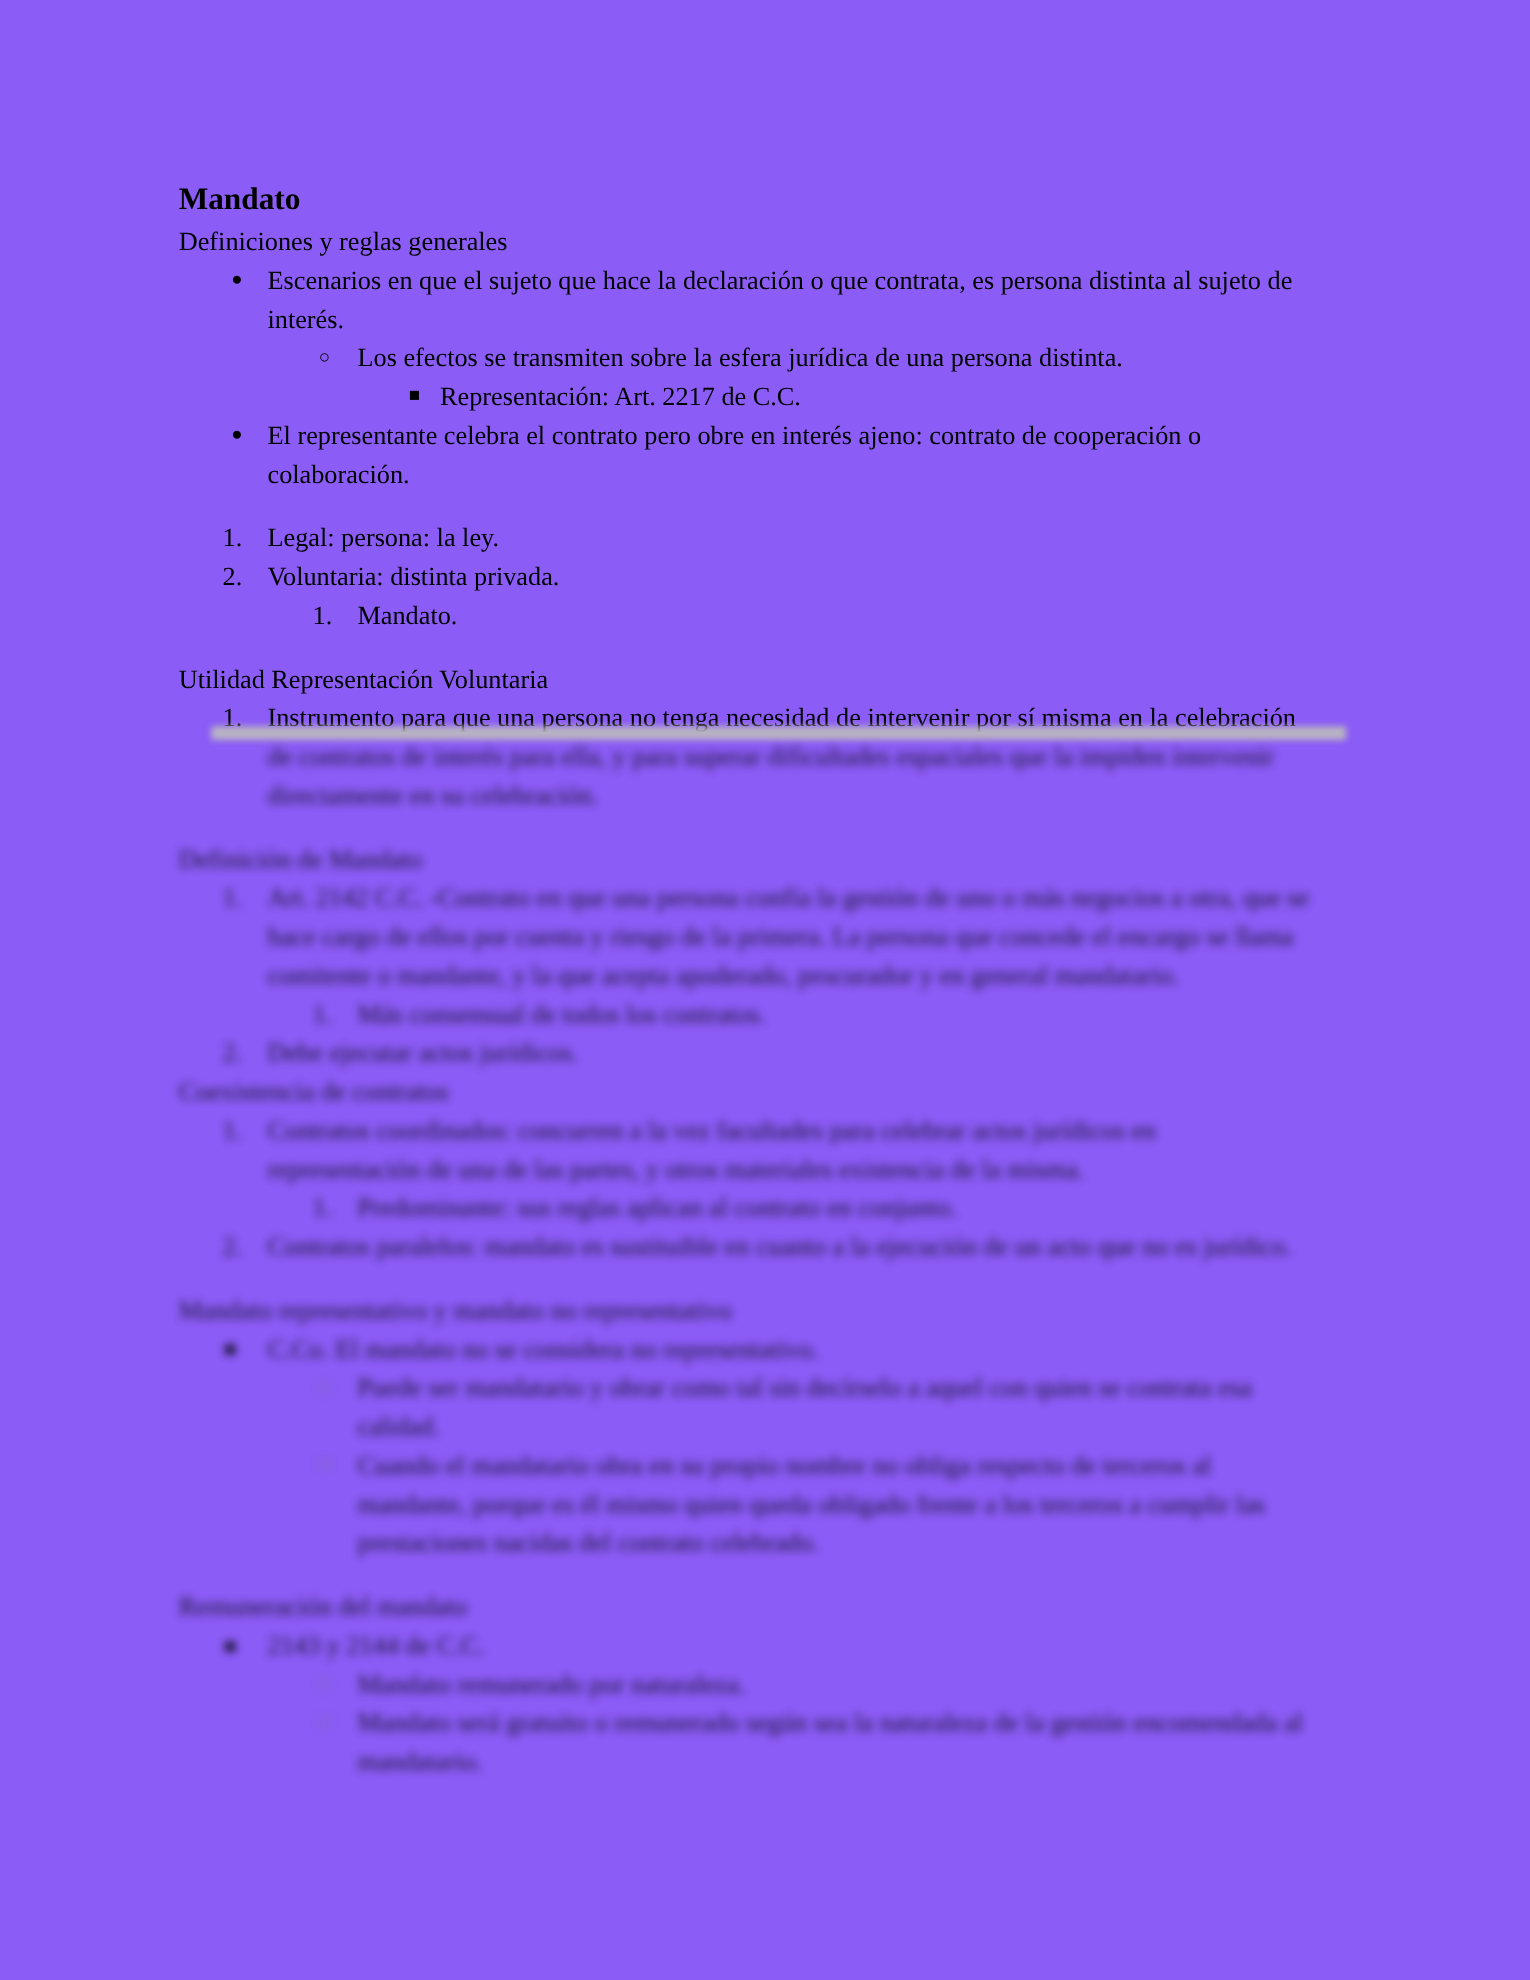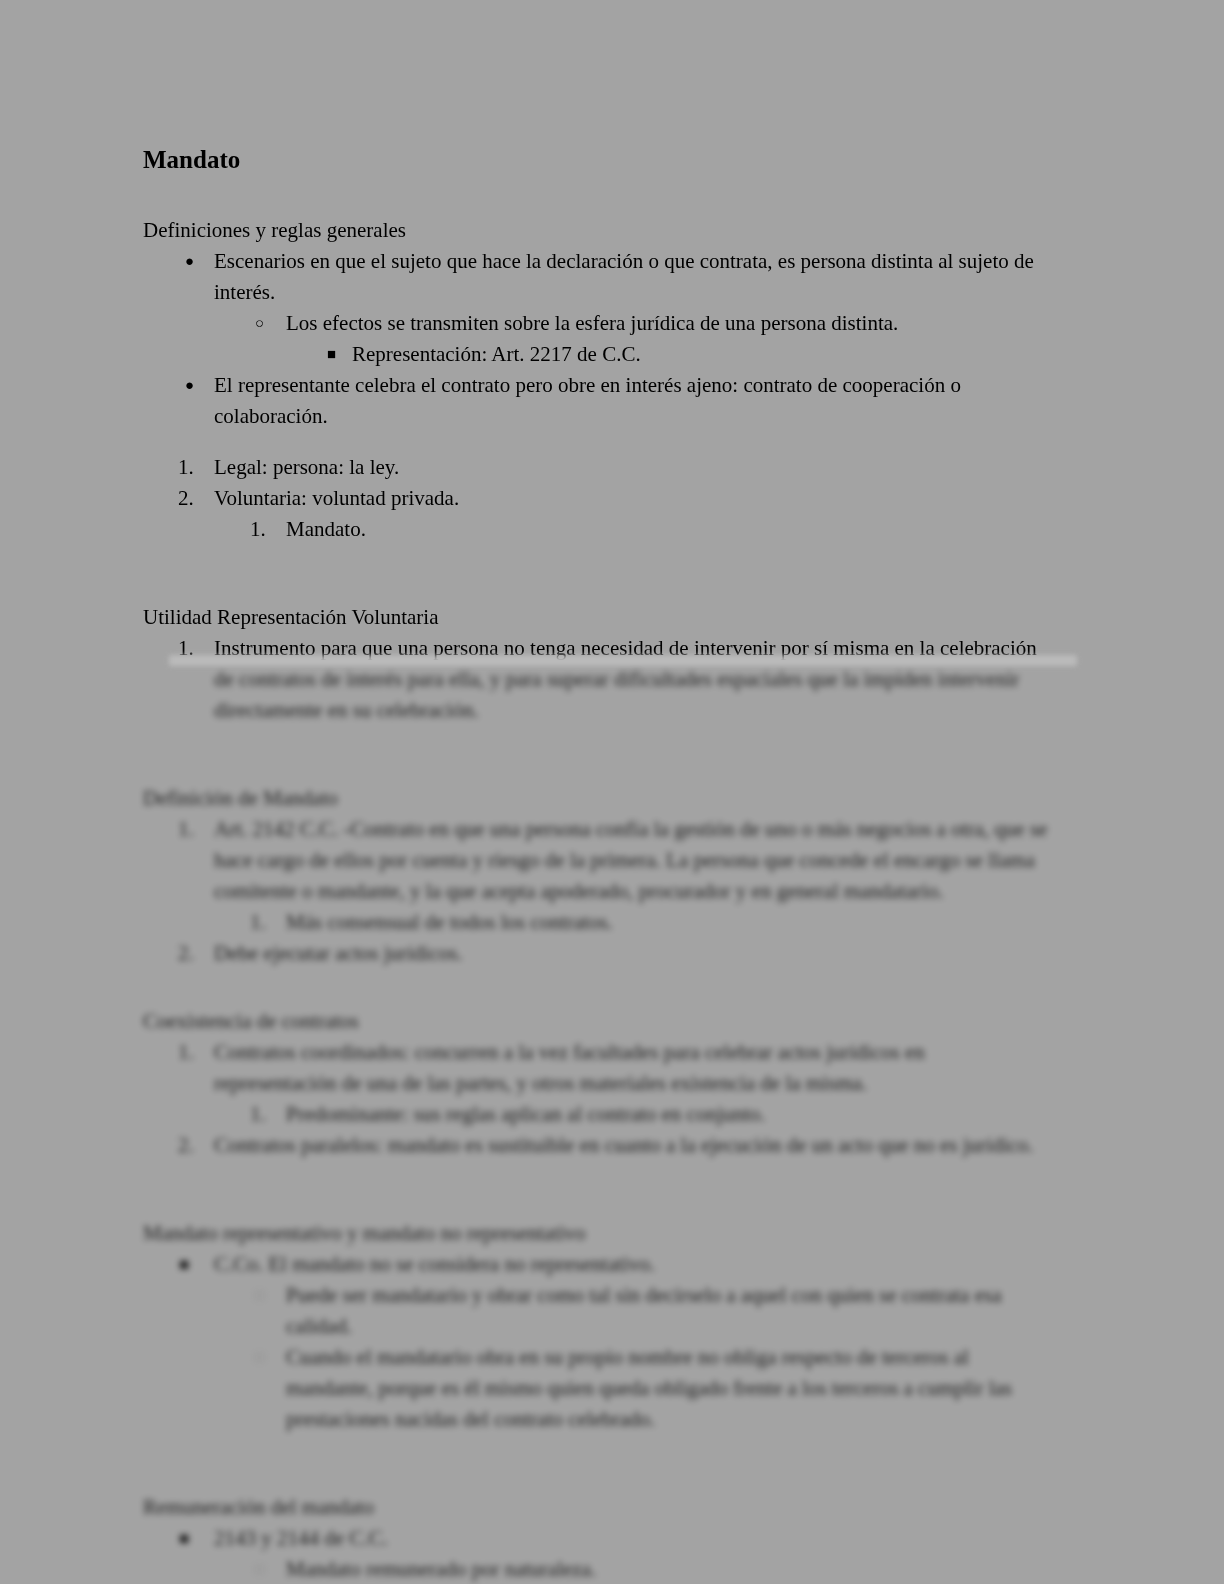--- a/index.html
+++ b/index.html
@@ -1,27 +1,27 @@
 <!DOCTYPE html>
 <html><head>
 <meta charset="utf-8">
 <style>
   html,body{margin:0;padding:0;background:#e8e8e8;}
   .page{
     position:relative;
     width:1224px;height:1584px;
-    background:#a3a3a3;
+    background:#8b5cf6;
     box-sizing:border-box;
     padding:142px 92px 0 143px;
     font-family:"Liberation Serif","DejaVu Serif",serif;
     font-size:21px;line-height:31px;color:#000;
     overflow:hidden;
   }
   .doc-title{font-size:25px;font-weight:bold;line-height:36px;}
-  .para{line-height:31px;margin-top:37px;}
+  .para{line-height:31px;}
   .blank{height:20px;}
   .li{position:relative;}
   .txt{white-space:pre-line;}
   
   .l1{padding-left:71px;}
   .l2{padding-left:143px;}
   .l3{padding-left:209px;}
   .marker{position:absolute;top:0;line-height:31px;}
   .l1 .marker{left:35px;}
   .l2 .marker{left:107px;}
@@ -76,21 +76,21 @@
   <div class="blank"></div>
 
 
   <div class="li l1">
     <span class="marker">1.</span>
     <span class="txt">Legal: persona: la ley.</span>
   </div>
 
   <div class="li l1">
     <span class="marker">2.</span>
-    <span class="txt">Voluntaria: voluntad privada.</span>
+    <span class="txt">Voluntaria: distinta privada.</span>
   </div>
 
   <div class="li l2">
     <span class="marker">1.</span>
     <span class="txt">Mandato.</span>
   </div>
 
   <div class="blank"></div>
 
   <div class="para">Utilidad Representación Voluntaria</div>

